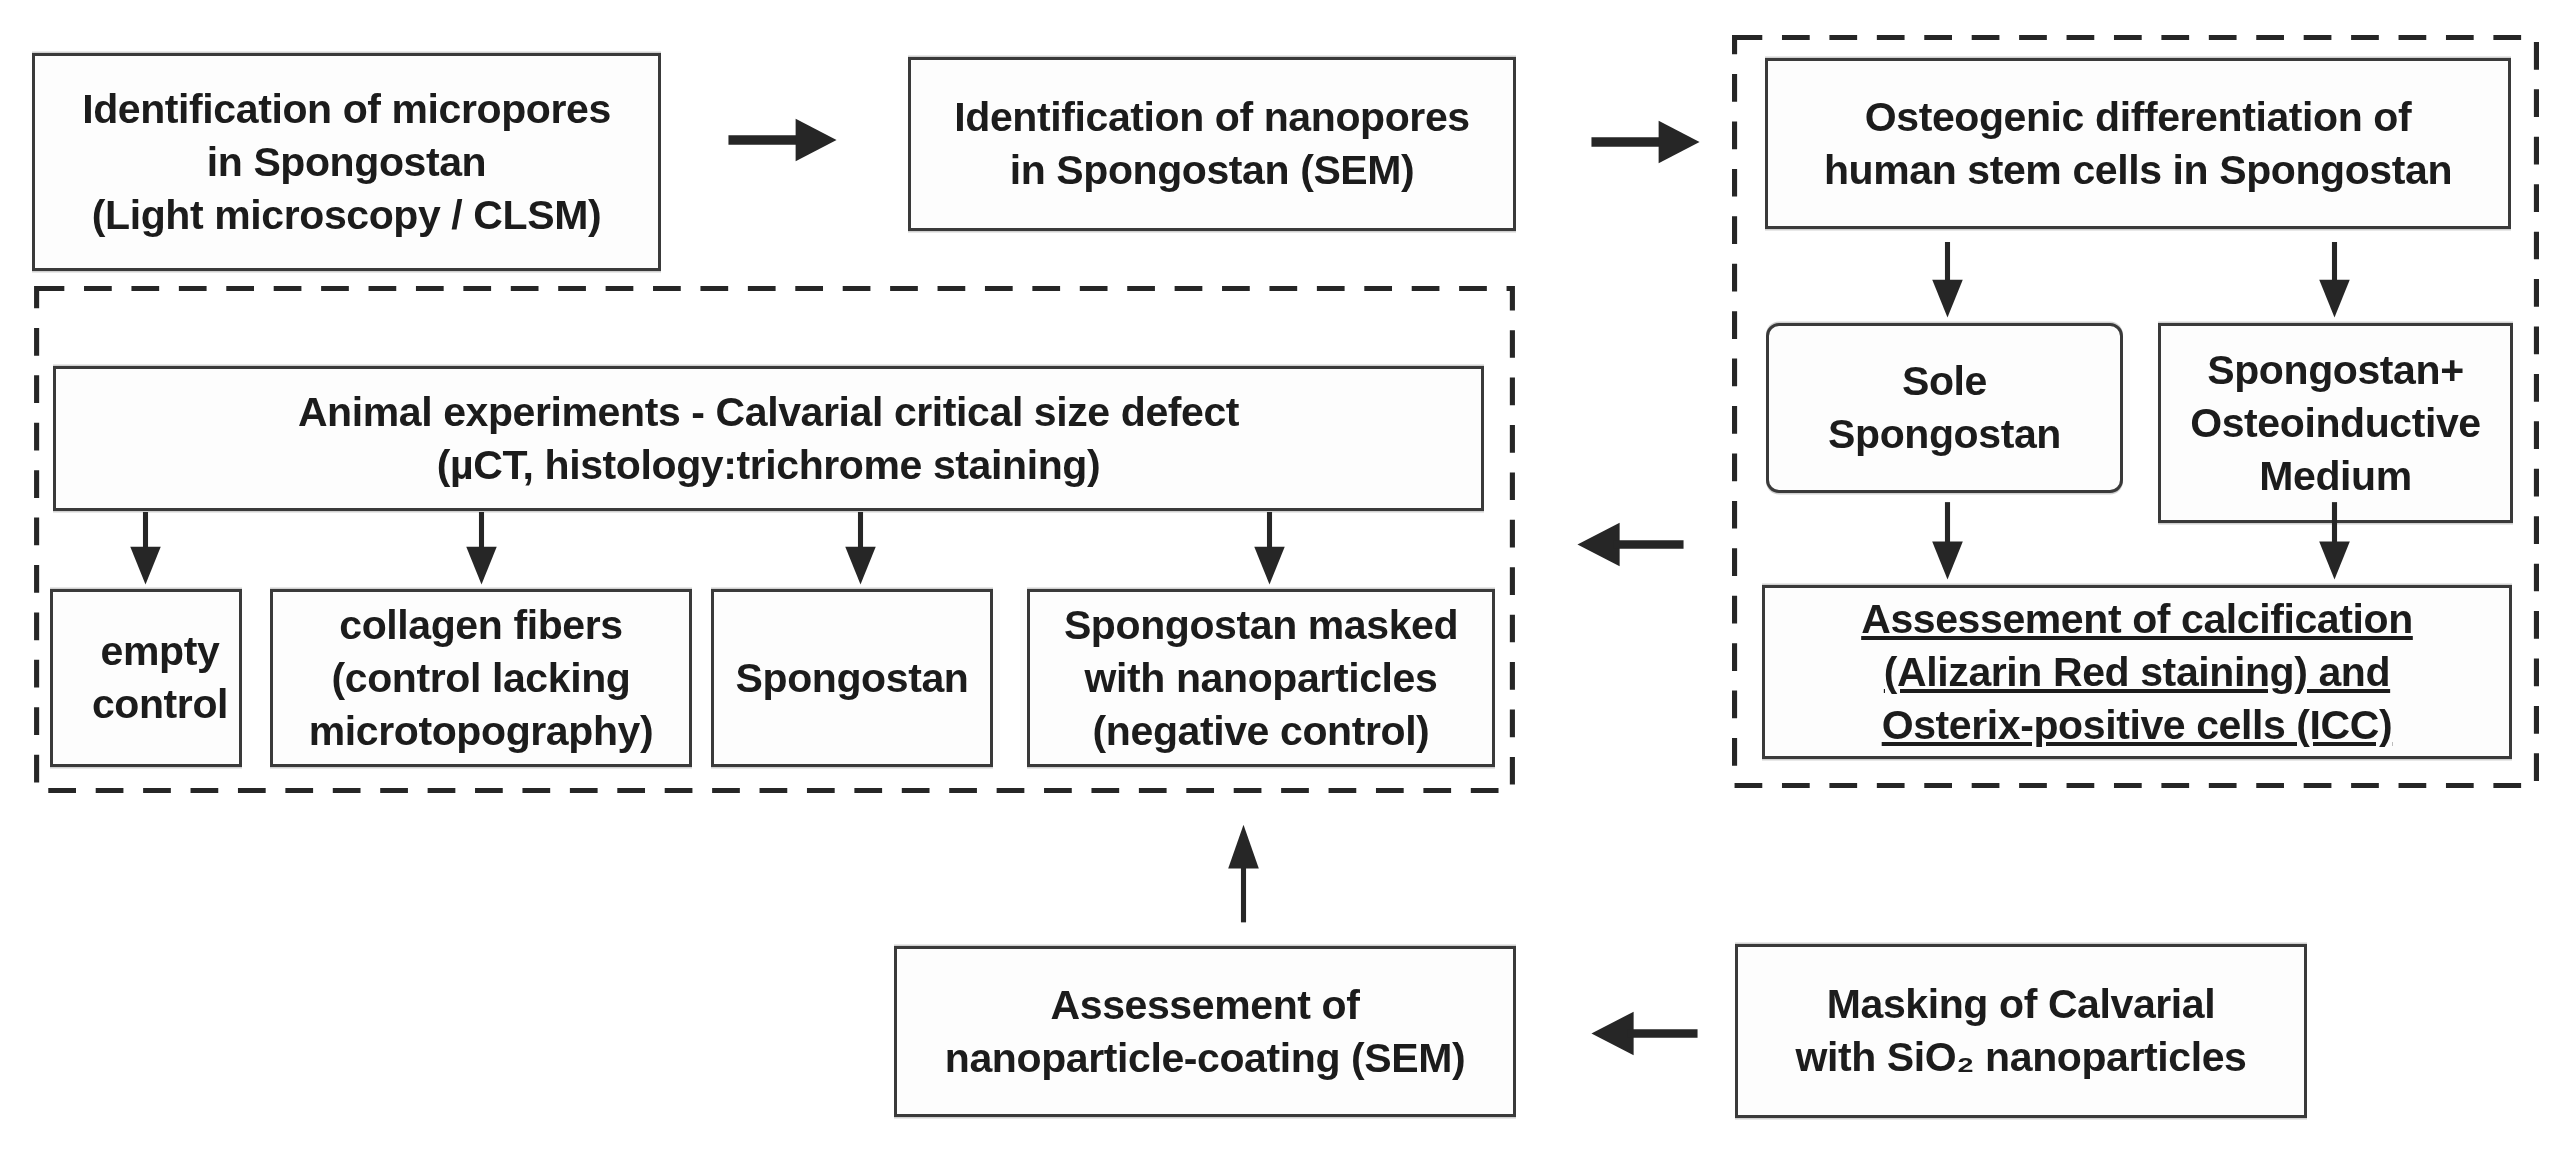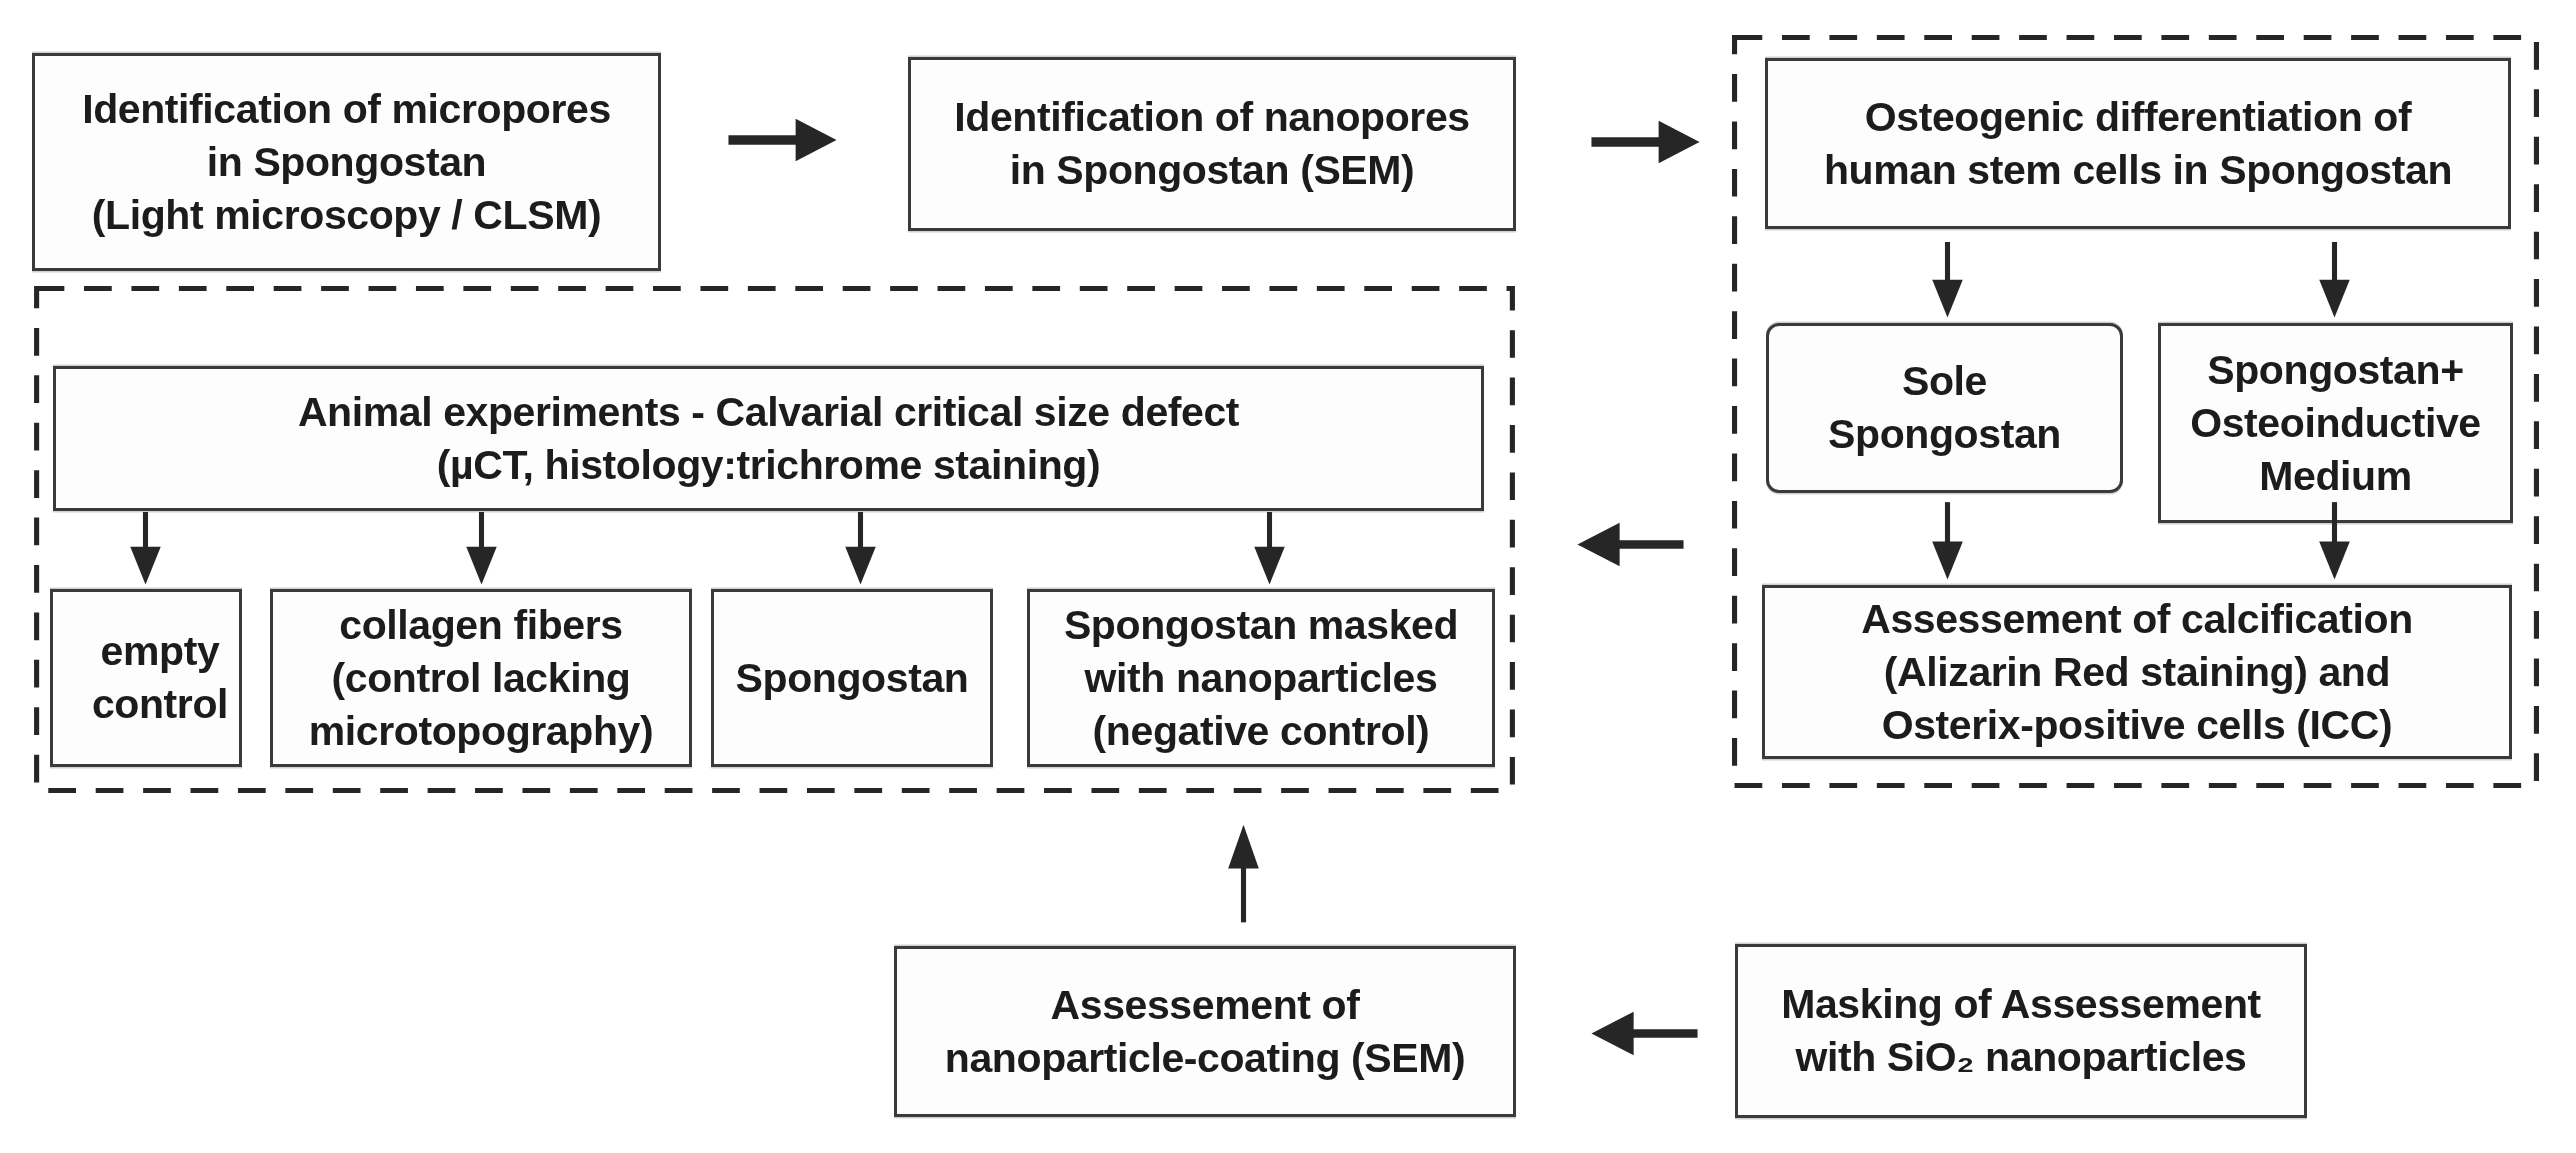--- a/index.html
+++ b/index.html
@@ -70,21 +70,21 @@
   <div class="box" style="left:1765px; top:58px; width:746px; height:171px;">Osteogenic differentiation of
 human stem cells in Spongostan</div>
 
   <div class="box" style="left:1766px; top:323px; width:357px; height:170px;border-radius:13px;">Sole
 Spongostan</div>
 
   <div class="box" style="left:2158px; top:323px; width:355px; height:200px;">Spongostan+
 Osteoinductive
 Medium</div>
 
-  <div class="box" style="left:1762px; top:585px; width:750px; height:174px;">Assessement of calcification
+  <div class="box" style="left:1762px; top:585px; width:750px; height:174px;text-decoration:underline;">Assessement of calcification
 (Alizarin Red staining) and
 Osterix-positive cells (ICC)</div>
 
   <div class="box" style="left:53px; top:323px; width:1431px; height:145px;margin-top:43px;">Animal experiments - Calvarial critical size defect
 (µCT, histology:trichrome staining)</div>
 
   <div class="box" style="left:50px; top:589px; width:192px; height:178px;padding-left:28px;">empty
 control</div>
 
   <div class="box" style="left:270px; top:589px; width:422px; height:178px;">collagen fibers
@@ -93,21 +93,21 @@
 
   <div class="box" style="left:711px; top:589px; width:282px; height:178px;">Spongostan</div>
 
   <div class="box" style="left:1027px; top:589px; width:468px; height:178px;">Spongostan masked
 with nanoparticles
 (negative control)</div>
 
   <div class="box" style="left:894px; top:946px; width:622px; height:171px;">Assessement of
 nanoparticle-coating (SEM)</div>
 
-  <div class="box" style="left:1735px; top:944px; width:572px; height:174px;">Masking of Assessement
+  <div class="box" style="left:1735px; top:944px; width:572px; height:174px;">Masking of Calvarial
 with SiO₂ nanoparticles</div>
 
   <svg class="arrow" style="left:727px; top:115px;" width="111" height="50" viewBox="0 0 152 68">
     <line x1="2" y1="34" x2="100" y2="34" stroke-width="13"></line>
     <polygon points="94,5 94,63 150,34"></polygon>
   </svg>
   <svg class="arrow" style="left:1590px; top:117px;" width="111" height="50" viewBox="0 0 152 68">
     <line x1="2" y1="34" x2="100" y2="34" stroke-width="13"></line>
     <polygon points="94,5 94,63 150,34"></polygon>
   </svg>

